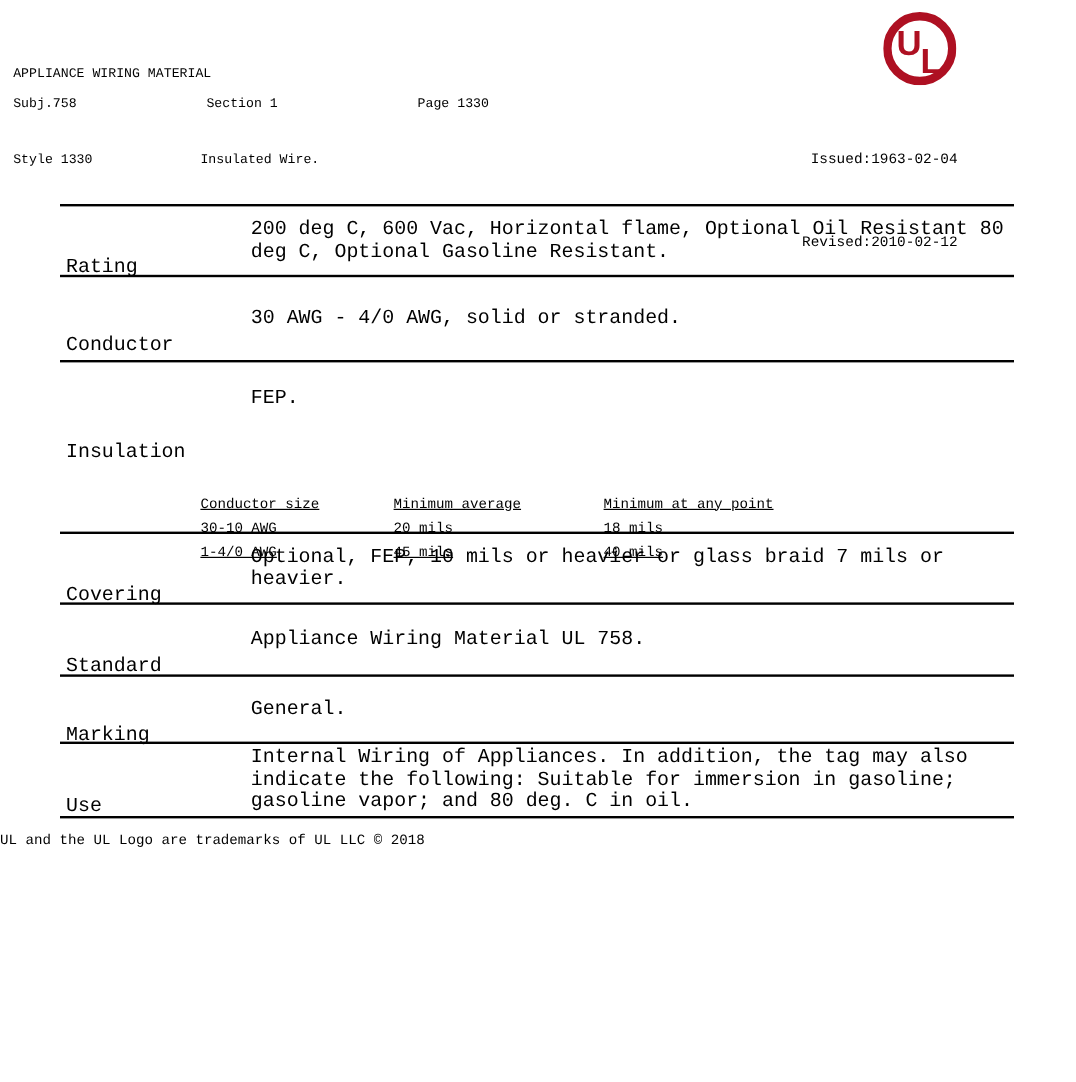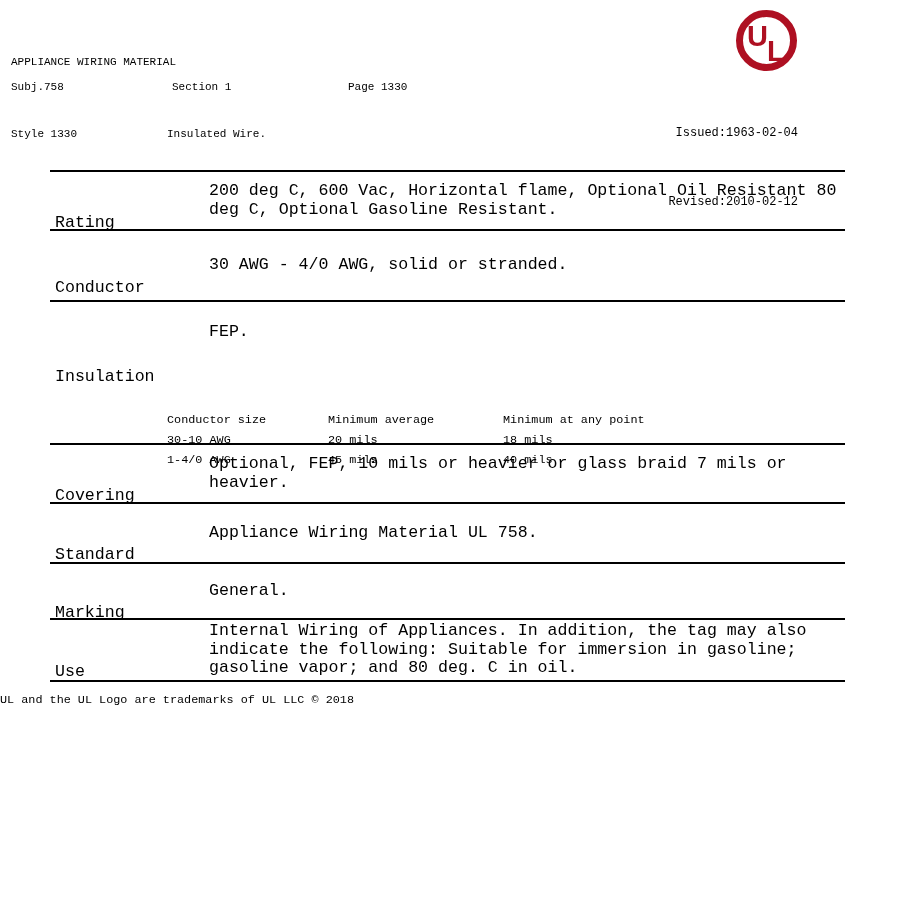--- a/index.html
+++ b/index.html
@@ -63,21 +63,21 @@
 
   .row-insulation { display: block; padding-top: 21px; }
   .row-insulation .row-main { display: flex; }
 
   .subtable {
     margin-left: 117px;
     margin-top: 23px;
     font-size: 11.8px;
     line-height: 20px;
   }
-  .subtable-row { display: flex; }
+  .subtable-row { display: flex; text-decoration: underline; }
   .st-cell { flex: none; white-space: pre; }
   .st-cell.c1 { width: 161px; }
   .st-cell.c2 { width: 175px; }
   .st-cell.c3 { width: auto; }
 
   .footer {
     position: absolute;
     left: 0; top: 692px;
     width: 897px;
     font-size: 11.8px;

